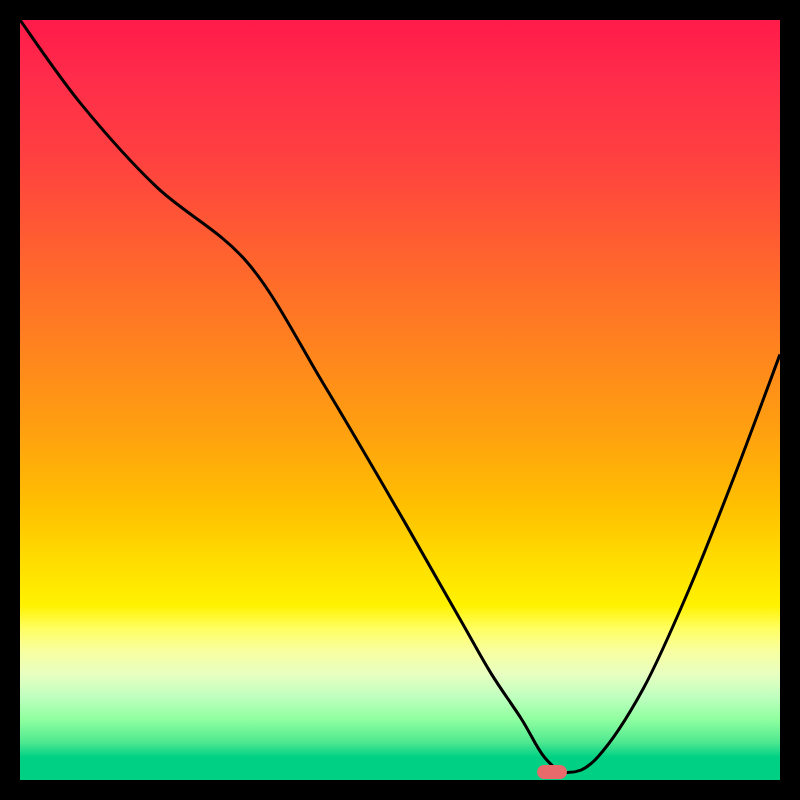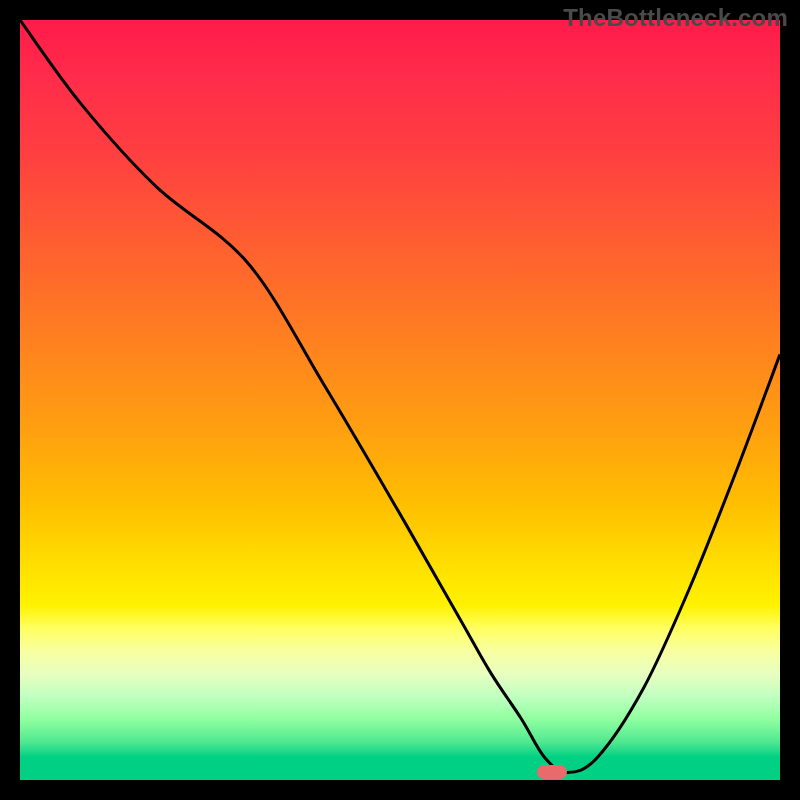--- a/index.html
+++ b/index.html
@@ -75,21 +75,20 @@
     border-radius: 7px;
     transform: translate(-50%, -50%);
     z-index: 3;
   }
 </style>
 </head>
 <body>
 
 <div class="container">
 
-  <div class="watermark">TheBottleneck.com</div>
 
   <div class="plot-area">
 
     <div class="gradient-bg"></div>
 
     <svg class="curve" viewBox="0 0 760 760" preserveAspectRatio="none">
       <path id="curve-path" d="M 0 0 C 10.133333333333335 13.933333333333337 38.00000000000001 55.73333333333336 60.800000000000004 83.60000000000002 C 83.6 111.46666666666668 108.93333333333332 140.59999999999994 136.79999999999998 167.19999999999993 C 164.66666666666666 193.79999999999993 200.13333333333333 210.2666666666666 228 243.19999999999993 C 255.86666666666667 276.13333333333327 278.6666666666667 323 304 364.8 C 329.3333333333333 406.6 357.2 454.73333333333335 380 494 C 402.8 533.2666666666667 425.59999999999997 573.8 440.79999999999995 600.4 C 455.99999999999994 627 461.06666666666666 637.1333333333333 471.2 653.6 C 481.3333333333333 670.0666666666667 492.73333333333335 685.2666666666667 501.6 699.2 C 510.4666666666667 713.1333333333334 516.8 728.3333333333334 524.4 737.2 C 532 746.0666666666667 538.3333333333333 752.4 547.1999999999999 752.4 C 556.0666666666666 752.4 564.9333333333334 751.1333333333334 577.6 737.2 C 590.2666666666667 723.2666666666667 608 696.6666666666666 623.1999999999999 668.8 C 638.3999999999999 640.9333333333333 653.5999999999999 605.4666666666667 668.8 570 C 684 534.5333333333333 699.1999999999999 495.26666666666665 714.4 456 C 729.6 416.73333333333335 752.4 354.66666666666663 760 334.4 " fill="none" stroke="#000000" stroke-width="3"></path>
     </svg>
 
     <div class="marker" id="marker" style="left: 532px; top: 752.4px; background: rgb(233, 106, 106);"></div>

